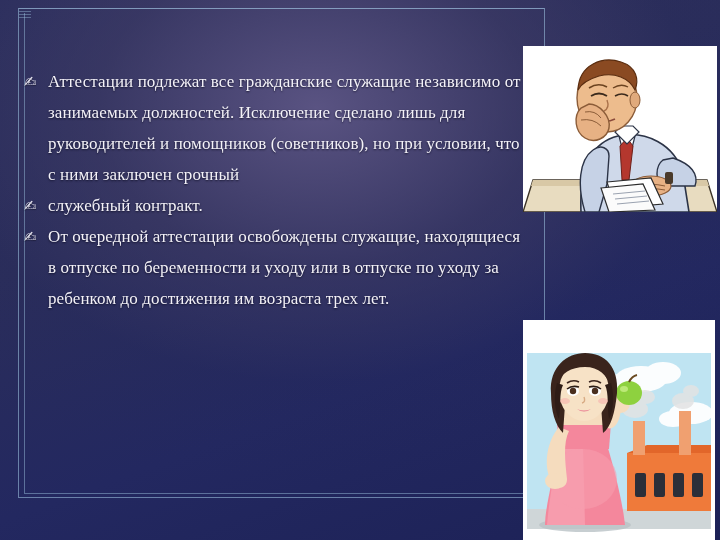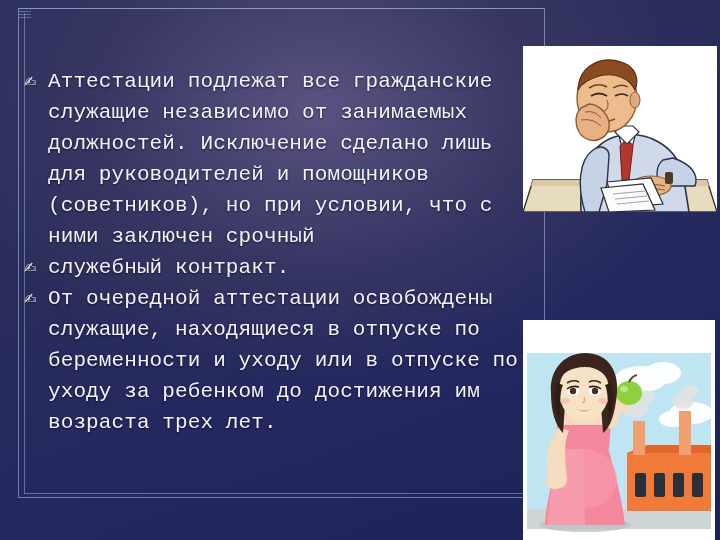--- a/index.html
+++ b/index.html
@@ -75,26 +75,25 @@
     font-family: "DejaVu Sans", sans-serif;
     font-size: 15px;
     line-height: 31px;
     color: #e9e7f2;
     text-align: left;
     text-shadow: 0 1px 1px rgba(0,0,0,0.55);
     transform: translateY(1px);
   }
   .bullet-text {
     flex: 1 1 auto;
-    font-size: 21px;
+    font-size: 17px;
     line-height: 31px;
     letter-spacing: 0.1px;
     color: #f4f2f8;
     text-shadow: 0 1px 2px rgba(10,10,30,0.75);
-    font-family: Liberation Mono, monospace;
   }
 
   
   .pic {
     position: absolute;
     background: #ffffff;
     overflow: hidden;
   }
   #pic-office {
     left: 523px;

